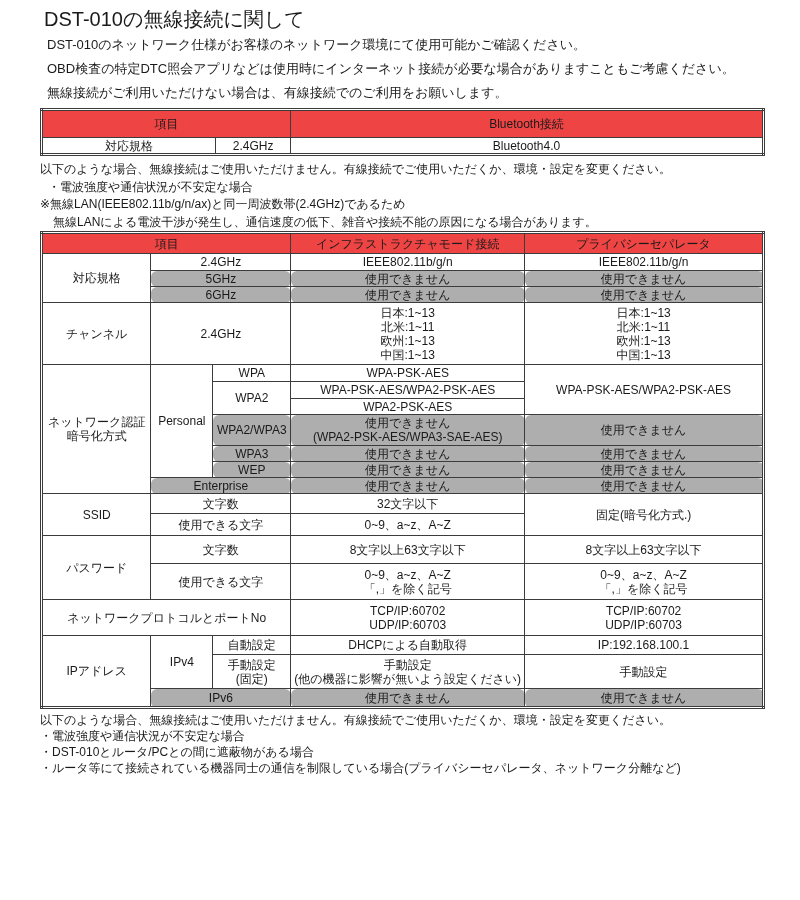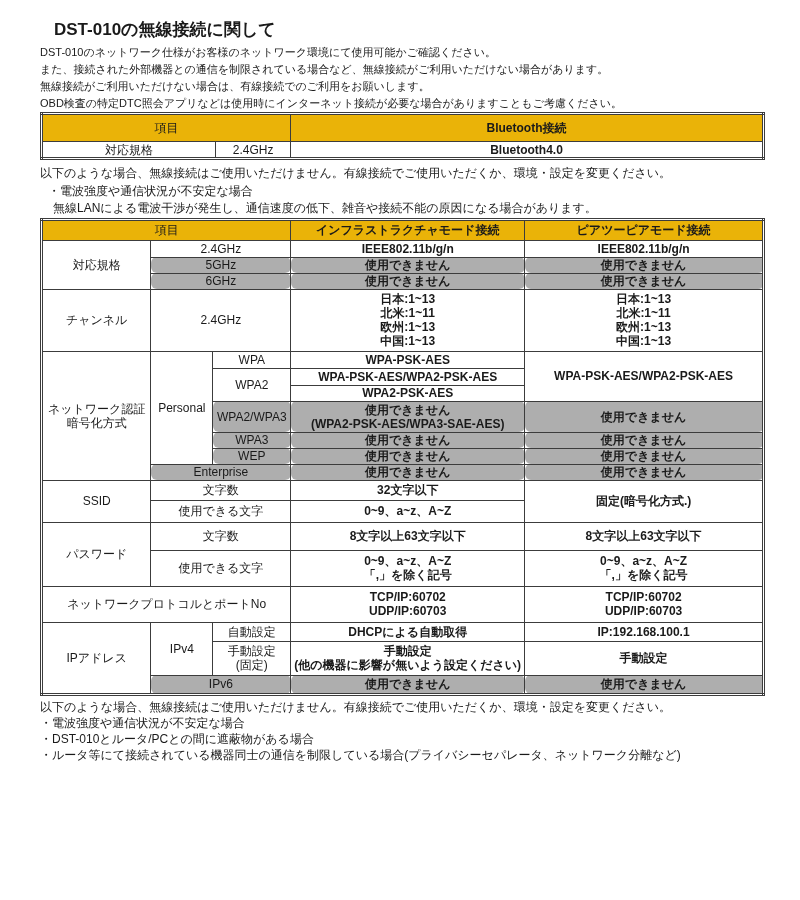--- a/index.html
+++ b/index.html
@@ -2,57 +2,56 @@
 <html><head>
 <meta charset="utf-8">
 <style>
   html,body{margin:0;padding:0;background:#fff;}
   body{
     width:800px;height:900px;overflow:hidden;
     font-family:"Liberation Sans","DejaVu Sans",sans-serif;
     color:#1a1a1a;
   }
   .doc{padding:6px 35px 0 40px;}
-  .sec-title{font-size:17px;font-weight:bold;margin:14px;line-height:19px;}
+  .sec-title{font-size:20px;font-weight:normal;margin:4px;line-height:19px;}
   #title1{margin-bottom:5px;}
   #title2{margin-top:5px;margin-bottom:5px;}
   #title3{margin-top:5px;margin-bottom:5px;}
-  .para p{margin:0;font-size:11px;line-height:17px;}
+  .para p{margin:7px;font-size:13px;line-height:17px;}
   .notes{margin-top:5px;}
   .notes div{font-size:12px;line-height:17.5px;}
   .notes .indent{padding-left:8px;}
   .notes .indent2{padding-left:13px;}
   table.spec{border-collapse:collapse;table-layout:fixed;border:3px double #3c3c3c;}
   table.spec td{
     border:1px solid #3c3c3c;font-size:12px;text-align:center;
     vertical-align:middle;padding:0 3px;overflow:hidden;line-height:14px;
   }
-  td.hdr{background:#eab308;border-bottom:3px double #3c3c3c;}
+  td.hdr{background:#ef4444;border-bottom:3px double #3c3c3c;}
   td.gray{background:#aeaeae;border-radius:6px;}
-  td.dl{border-left:3px double #3c3c3c;font-weight:bold;}
+  td.dl{border-left:3px double #3c3c3c;}
   .pre{white-space:pre-line;line-height:14.5px;}
   
   tr.h28{height:28px}tr.h21{height:21px}tr.h19{height:19px}
   tr.h17{height:17px}tr.h16{height:16px}tr.h62{height:62px}
   tr.h31{height:31px}tr.h20{height:20px}tr.h22{height:22px}tr.h28b{height:28px}
   tr.h36{height:36px}tr.h34{height:34px}
   .footer{margin-top:3px;}
   .footer div{font-size:12px;line-height:16px;}
 </style>
 </head>
 <body>
 
 <div class="doc">
 
   <h2 class="sec-title" id="title1">DST-010の無線接続に関して</h2>
   <div class="para">
     <p>DST-010のネットワーク仕様がお客様のネットワーク環境にて使用可能かご確認ください。</p>
-    <p>また、接続された外部機器との通信を制限されている場合など、無線接続がご利用いただけない場合があります。</p>
+    <p>OBD検査の特定DTC照会アプリなどは使用時にインターネット接続が必要な場合がありますこともご考慮ください。</p>
     <p>無線接続がご利用いただけない場合は、有線接続でのご利用をお願いします。</p>
-    <p>OBD検査の特定DTC照会アプリなどは使用時にインターネット接続が必要な場合がありますこともご考慮ください。</p>
   </div>
 
 
   <table class="spec">
     <colgroup>
         <col style="width:175px">
         <col style="width:75px">
         <col style="width:475px">
       </colgroup>
     <tbody>
@@ -64,37 +63,38 @@
       <td>対応規格</td>
       <td>2.4GHz</td>
       <td class="dl">Bluetooth4.0</td>
     </tr>
   </tbody>
     </table>
 
   <div class="notes">
     <div>以下のような場合、無線接続はご使用いただけません。有線接続でご使用いただくか、環境・設定を変更ください。</div>
     <div class="indent">・電波強度や通信状況が不安定な場合</div>
+    <div>※無線LAN(IEEE802.11b/g/n/ax)と同一周波数帯(2.4GHz)であるため</div>
     <div class="indent2">無線LANによる電波干渉が発生し、通信速度の低下、雑音や接続不能の原因になる場合があります。</div>
   </div>
 
 
   <table class="spec">
     <colgroup>
       <col style="width:110px">
         <col style="width:62px">
         <col style="width:78px">
       <col style="width:235px">
         <col style="width:240px">
     </colgroup>
     <tbody>
         <tr class="h21">
       <td colspan="3" class="hdr">項目</td>
       <td class="hdr dl">インフラストラクチャモード接続</td>
-      <td class="hdr dl">ピアツーピアモード接続</td>
+      <td class="hdr dl">プライバシーセパレータ</td>
     </tr>
     <tr class="h17">
       <td rowspan="3">対応規格</td>
       <td colspan="2">2.4GHz</td>
       <td class="dl">IEEE802.11b/g/n</td>
       <td class="dl">IEEE802.11b/g/n</td>
     </tr>
     <tr class="h16">
       <td colspan="2" class="gray">5GHz</td>
       <td class="dl gray">使用できません</td>

